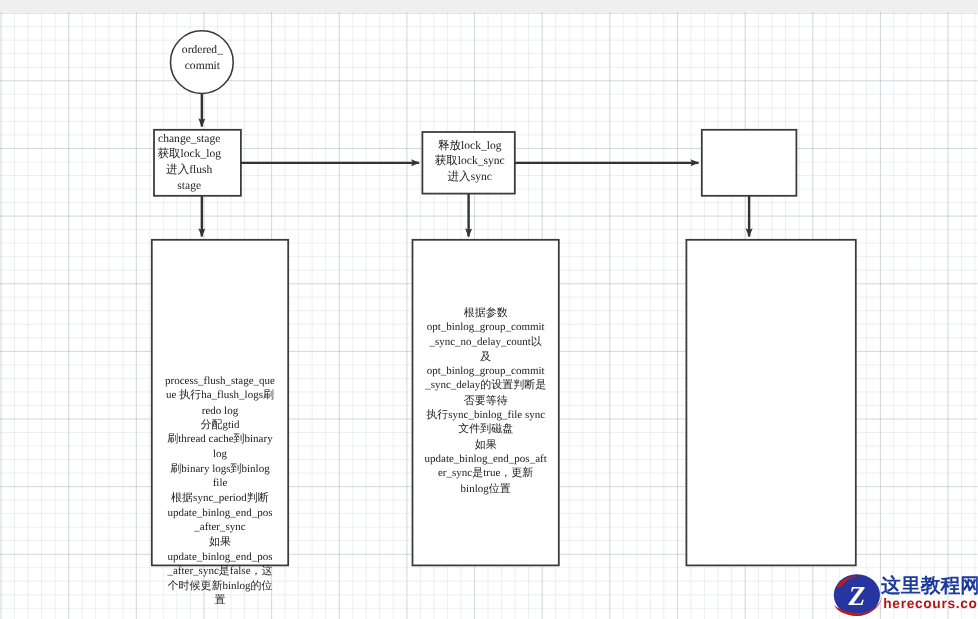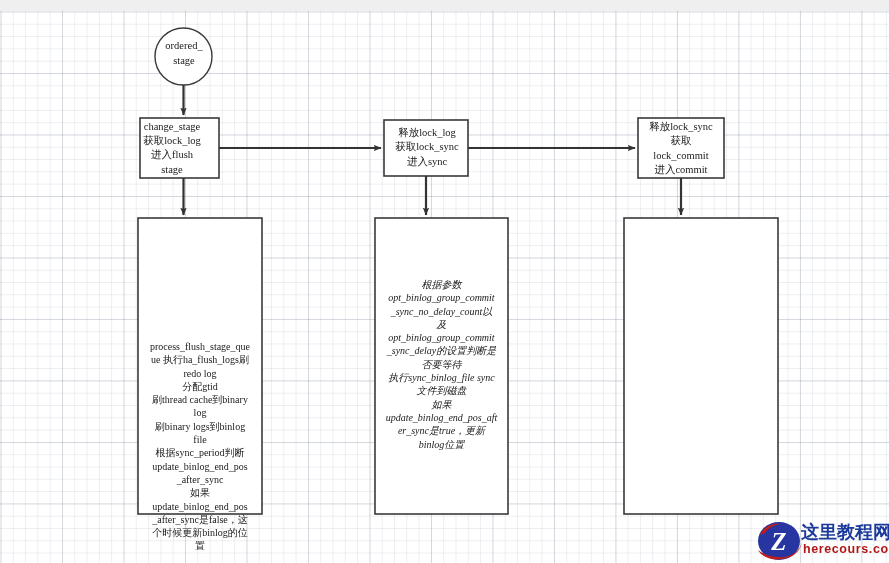--- a/index.html
+++ b/index.html
@@ -87,21 +87,20 @@
     width: 118px;
     font-size: 10px;
     line-height: 1.33;
     margin-top: 32px;
   }
   #detail-sync-label {
     left: 378px; top: 278px;
     width: 127px;
     font-size: 10px;
     line-height: 1.33;
-    font-style: italic;
   }
   #detail-commit-label {
     left: 627px; top: 254px;
     width: 148px;
     font-size: 10px;
     line-height: 1.33;
   }
   
   #watermark {
     position: absolute;
@@ -166,35 +165,31 @@
     <line x1="468" y1="148" x2="635" y2="148" stroke="#333333" stroke-width="2" marker-end="url(#arrowhead)"></line>
 
     <line x1="183.5" y1="178" x2="183.5" y2="215" stroke="#333333" stroke-width="2.2" marker-end="url(#arrowhead)"></line>
 
     <line x1="426" y1="176" x2="426" y2="215" stroke="#333333" stroke-width="2.2" marker-end="url(#arrowhead)"></line>
 
     <line x1="681" y1="178" x2="681" y2="215" stroke="#333333" stroke-width="2.2" marker-end="url(#arrowhead)"></line>
   </svg>
 
   <div class="node-text" id="start-label">ordered_
-stage</div>
+commit</div>
 
   <div class="node-text" id="stage-flush-label">change_stage
 获取lock_log
 进入flush
 stage</div>
 
   <div class="node-text" id="stage-sync-label">释放lock_log
 获取lock_sync
 进入sync</div>
 
-  <div class="node-text" id="stage-commit-label">释放lock_sync
-获取
-lock_commit
-进入commit</div>
 
   <div class="node-text" id="detail-flush-label">process_flush_stage_que
 ue 执行ha_flush_logs刷
 redo log
 分配gtid
 刷thread cache到binary
 log
 刷binary logs到binlog
 file
 根据sync_period判断

